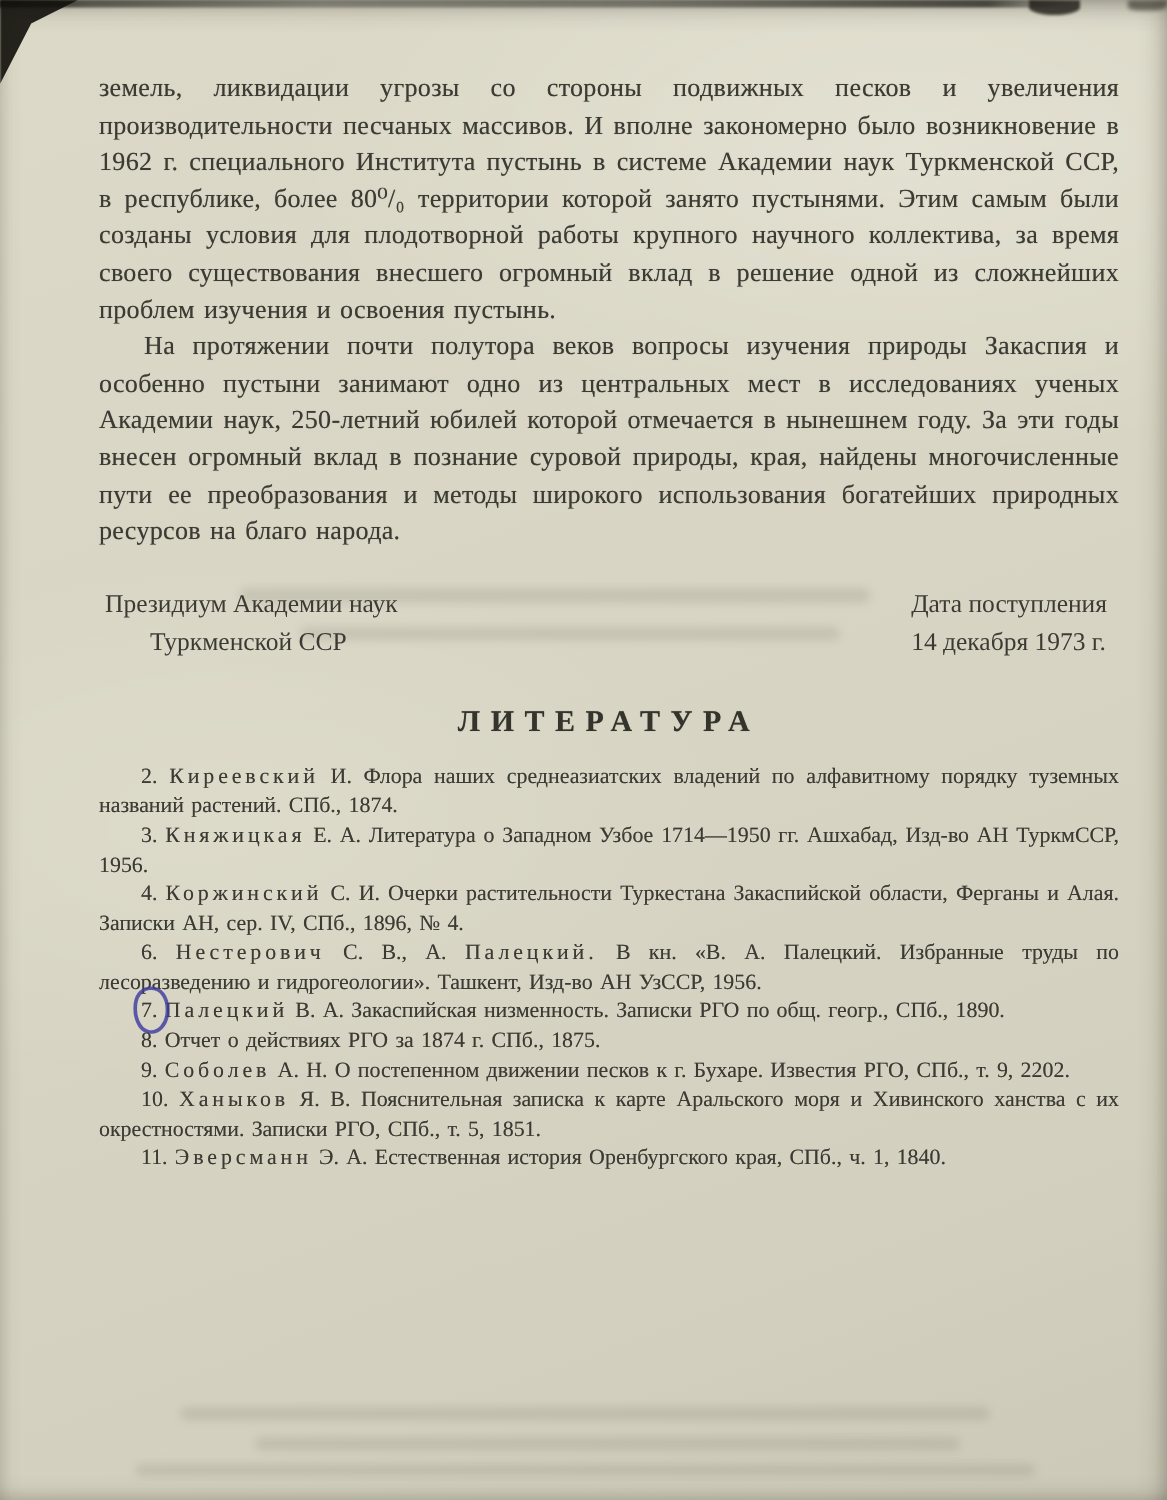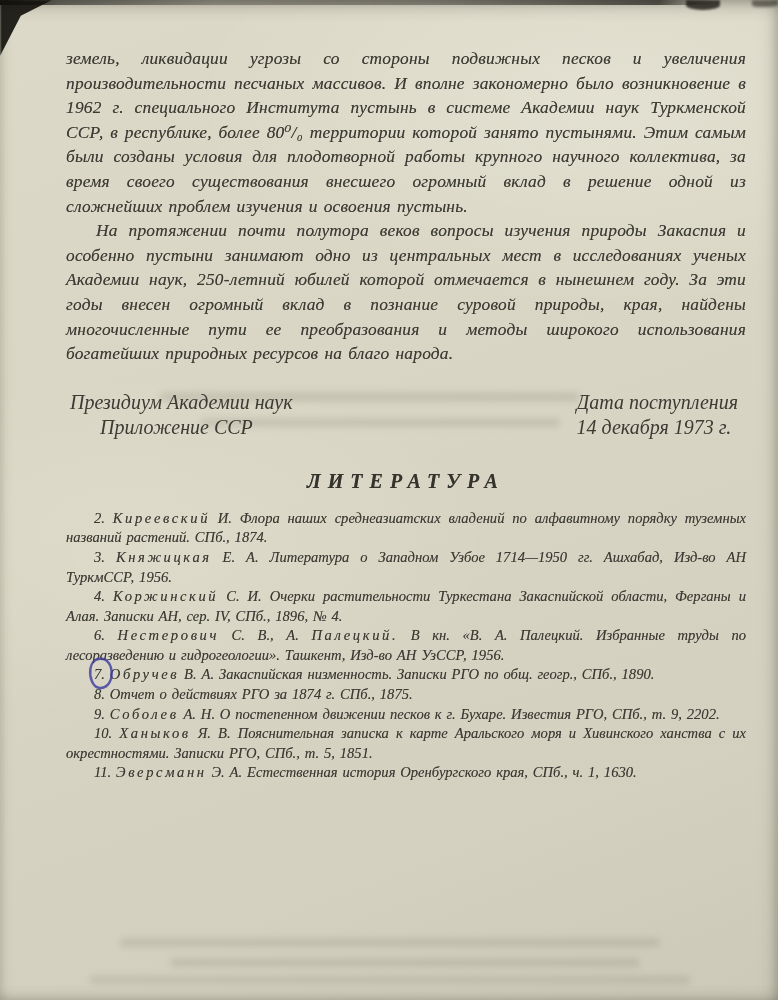--- a/index.html
+++ b/index.html
@@ -15,21 +15,20 @@
     background:
       radial-gradient(ellipse 600px 300px at 78% 10%, rgba(255,255,244,0.25), rgba(255,255,244,0) 70%),
       radial-gradient(ellipse 500px 260px at 20% 55%, rgba(255,255,240,0.14), rgba(255,255,240,0) 70%),
       linear-gradient(160deg, #dcd9c8 0%, #d8d5c4 45%, #d3d0bf 80%, #ccc9b8 100%);
     box-shadow:
       inset 0 14px 18px -12px rgba(40,38,30,0.45),
       inset -12px 0 16px -10px rgba(70,66,52,0.35),
       inset 0 -10px 14px -9px rgba(70,66,52,0.30),
       inset 10px 0 14px -10px rgba(70,66,52,0.18);
     color: #3b3a33;
-    font-style: italic;
   }
   
   .artifact { position: absolute; pointer-events: none; }
   .edge-top {
     left: 0; top: 0; width: 716px; height: 5px;
     background: linear-gradient(to right,
       rgba(15,14,10,0.95) 0%, rgba(15,14,10,0.55) 8%,
       rgba(15,14,10,0.30) 30%, rgba(15,14,10,0.38) 60%,
       rgba(15,14,10,0.65) 92%, rgba(15,14,10,0) 100%);
     filter: blur(0.6px);
@@ -60,21 +59,21 @@
   }
   .body-para {
     margin: 0; font-size: 17.4px; line-height: 24.6px;
     text-align: justify; letter-spacing: 0.2px;
     word-spacing: 1.5px;
     text-shadow: 0 0 0.5px rgba(59,58,51,0.55);
   }
   .indent { text-indent: 30px; }
   .sig-row {
     display: flex; justify-content: space-between;
-    margin-top: 24px; font-size: 20px; line-height: 25px;
+    margin-top: 24px; font-size: 17px; line-height: 25px;
   }
   .sig-left { padding-left: 4px; }
   .sig-left .line2 { padding-left: 30px; }
   .sig-right { padding-right: 8px; }
   .lit-heading {
     margin: 30px 0 0 0; text-align: center;
     font-size: 20px; font-weight: bold;
     letter-spacing: 7px; color: #34332c;
     text-shadow: 0 0 0.5px rgba(52,51,44,0.6);
   }
@@ -115,38 +114,38 @@
 
   <div class="content">
 
     <p class="body-para">земель, ликвидации угрозы со стороны подвижных песков и увеличения производительности песчаных массивов. И вполне закономерно было возникновение в 1962 г. специального Института пустынь в системе Академии наук Туркменской ССР, в республике, более 80⁰/₀ территории которой занято пустынями. Этим самым были созданы условия для плодотворной работы крупного научного коллектива, за время своего существования внесшего огромный вклад в решение одной из сложнейших проблем изучения и освоения пустынь.</p>
 
     <p class="body-para indent" style="margin-top:0;">На протяжении почти полутора веков вопросы изучения природы Закаспия и особенно пустыни занимают одно из центральных мест в исследованиях ученых Академии наук, 250-летний юбилей которой отмечается в нынешнем году. За эти годы внесен огромный вклад в познание суровой природы, края, найдены многочисленные пути ее преобразования и методы широкого использования богатейших природных ресурсов на благо народа.</p>
 
     <div class="sig-row">
       <div class="sig-left">
         <div class="line1">Президиум Академии наук</div>
-        <div class="line2">Приложение ССР</div>
+        <div class="line2">Туркменской ССР</div>
       </div>
       <div class="sig-right">
         <div>Дата поступления</div>
         <div>14 декабря 1973 г.</div>
       </div>
     </div>
 
     <h2 class="lit-heading">ЛИТЕРАТУРА</h2>
 
     <div class="refs">
         <p class="ref"><span class="ref-num">2.</span> <span class="spaced">Киреевский</span><span class="plain"> И. Флора наших среднеазиатских владений по алфавитному порядку туземных названий растений. СПб., 1874.</span></p>
         <p class="ref"><span class="ref-num">3.</span> <span class="spaced">Княжицкая</span><span class="plain"> Е. А. Литература о Западном Узбое 1714—1950 гг. Ашхабад, Изд-во АН ТуркмССР, 1956.</span></p>
         <p class="ref"><span class="ref-num">4.</span> <span class="spaced">Коржинский</span><span class="plain"> С. И. Очерки растительности Туркестана Закаспийской области, Ферганы и Алая. Записки АН, сер. IV, СПб., 1896, № 4.</span></p>
         <p class="ref"><span class="ref-num">6.</span> <span class="spaced">Нестерович</span><span class="plain"> С. В., А. </span><span class="spaced">Палецкий.</span><span class="plain"> В кн. «В. А. Палецкий. Избранные труды по лесоразведению и гидрогеологии». Ташкент, Изд-во АН УзССР, 1956.</span></p>
         <p class="ref"><span class="ref-num circled">7.<svg class="pen-circle" viewBox="0 0 30 38">
               <path d="M16 3 C23.5 3.5, 27.5 10.5, 26.2 20 C25 29.5, 18 35.5, 11 33.2 C4.5 31, 2.2 21, 4.6 12 C6.3 5.8, 11 2.6, 16 3 Z"></path>
-            </svg></span> <span class="spaced">Обручев</span><span class="plain"> В. А. Закаспийская низменность. Записки РГО по общ. геогр., СПб., 1890.</span></p>
+            </svg></span> <span class="spaced">Палецкий</span><span class="plain"> В. А. Закаспийская низменность. Записки РГО по общ. геогр., СПб., 1890.</span></p>
         <p class="ref"><span class="ref-num">8.</span> <span class="plain">Отчет о действиях РГО за 1874 г. СПб., 1875.</span></p>
         <p class="ref"><span class="ref-num">9.</span> <span class="spaced">Соболев</span><span class="plain"> А. Н. О постепенном движении песков к г. Бухаре.  Известия РГО, СПб., т. 9, 2202.</span></p>
         <p class="ref"><span class="ref-num">10.</span> <span class="spaced">Ханыков</span><span class="plain"> Я. В. Пояснительная записка к карте Аральского моря и Хивинского ханства с их окрестностями. Записки РГО, СПб., т. 5, 1851.</span></p>
-        <p class="ref"><span class="ref-num">11.</span> <span class="spaced">Эверсманн</span><span class="plain"> Э. А. Естественная история Оренбургского края, СПб., ч. 1, 1630.</span></p>
+        <p class="ref"><span class="ref-num">11.</span> <span class="spaced">Эверсманн</span><span class="plain"> Э. А. Естественная история Оренбургского края, СПб., ч. 1, 1840.</span></p>
       </div>
 
   </div>
 </div>
 
 </body></html>

